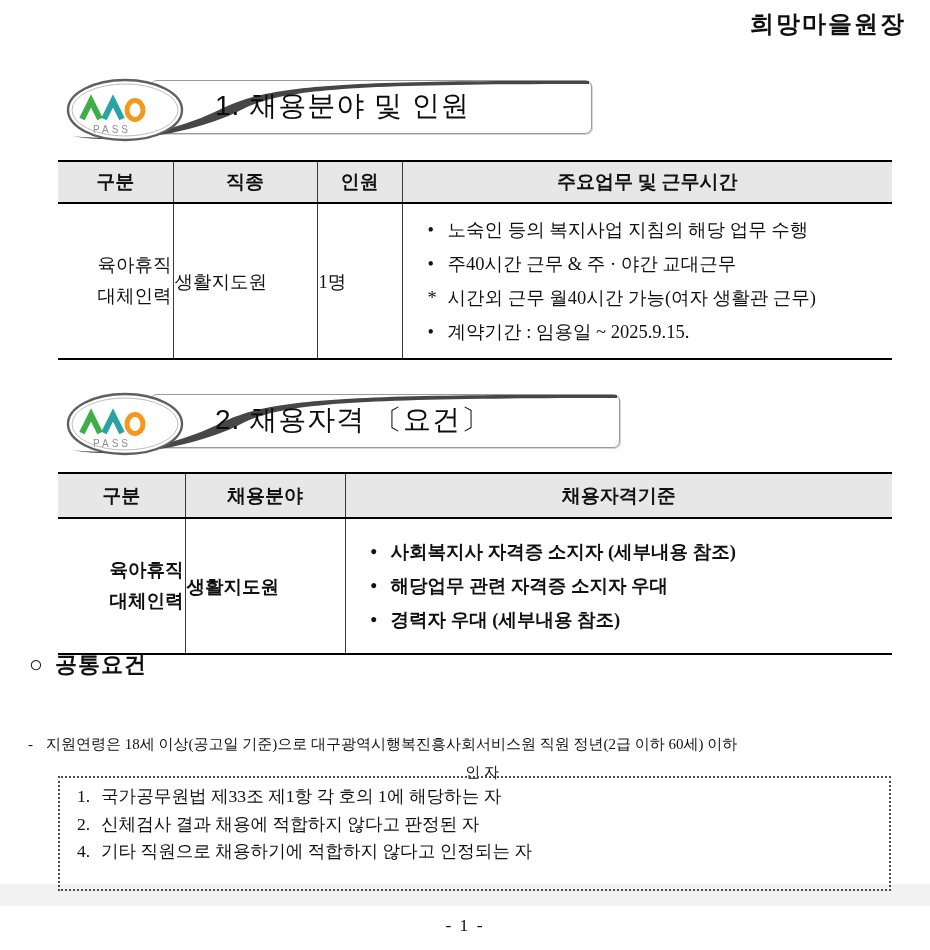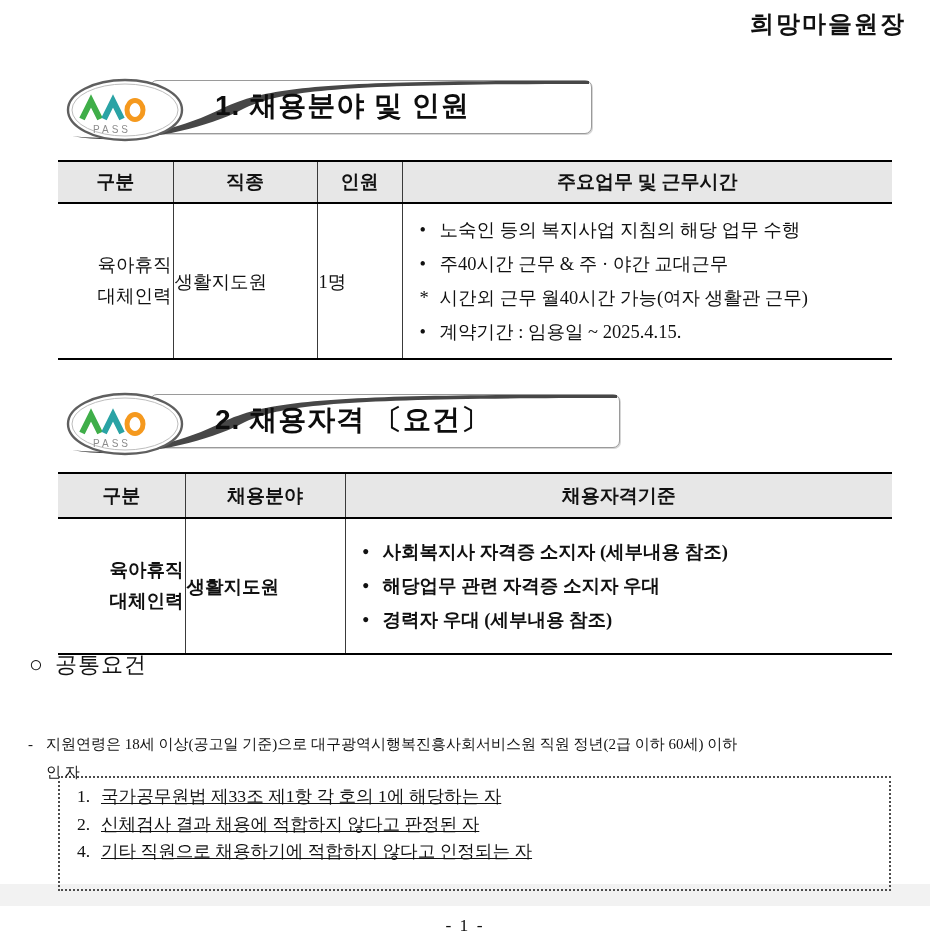--- a/index.html
+++ b/index.html
@@ -8,53 +8,53 @@
 
   .approver{position:absolute;top:8px;right:24px;font-size:24px;font-weight:600;
             letter-spacing:2px;}
 
   
   .banner{position:absolute;left:58px;height:70px;}
   .banner-box{position:absolute;top:6px;height:52px;background:#fff;
               border:1px solid #9a9a9a;border-radius:7px;box-shadow:1px 1px 0 #d6d6d6;}
   .banner-title{position:absolute;left:157px;top:13px;white-space:nowrap;
                 font-family:"Liberation Sans","DejaVu Sans",sans-serif;
-                font-weight:700;font-size:28px;letter-spacing:1px;color:#0d0d0d;}
+                font-weight:400;font-size:28px;letter-spacing:1px;color:#0d0d0d;}
   .banner-art{position:absolute;left:0;top:0;}
 
   
   table.doc{position:absolute;left:58px;border-collapse:collapse;table-layout:fixed;
             width:834px;font-size:18.5px;color:#111;margin-top:10px;}
   table.doc th{background:#e7e7e7;font-weight:600;font-size:19px;
                border-top:2.2px solid #000;border-bottom:2.2px solid #000;
                text-align:center;vertical-align:middle;}
   table.doc td{border-bottom:2.6px solid #000;vertical-align:middle;}
   table.doc th + th, table.doc td + td{border-left:1.2px solid #3a3a3a;}
   .t1 th{height:38px;} .t1 td{height:152px;}
   .t2 th{height:41px;} .t2 td{height:132px;font-weight:bold;}
   td.center{}
   .cat-line{line-height:31px;text-align:right;}
-  .bullets{padding-left:16px;}
+  .bullets{padding-left:24px;}
   .b-line{line-height:34px;white-space:nowrap;}
   .b-marker{display:inline-block;width:20px;}
 
   
-  .common-heading{position:absolute;left:29px;top:650px;font-size:22px;letter-spacing:1px;}
+  .common-heading{position:absolute;left:29px;top:650px;font-size:22px;letter-spacing:1px;font-weight:bold;}
   .common-heading .circ{font-size:23px;margin-right:11px;}
   .req-block{position:absolute;left:28px;top:686px;width:890px;font-size:15px;margin-top:44px;}
   .req-line{line-height:28px;white-space:nowrap;}
   .req-marker{display:inline-block;width:18px;}
-  .req-cont{padding-left:18px;}
+  .req-cont{padding-left:18px;text-align:center;}
 
   
   .gray-band{position:absolute;left:0;top:884px;width:930px;height:22px;background:#f2f2f2;z-index:0;}
   .dotted-box{position:absolute;left:58px;top:776px;width:833px;height:115px;z-index:1;
               border:2px dotted #4c4c4c;background:transparent;padding:5px 0 0 17px;
               box-sizing:border-box;font-size:17.6px;}
-  .dq-line{line-height:27.5px;white-space:nowrap;text-decoration:underline;}
+  .dq-line{line-height:27.5px;white-space:nowrap;}
   .dq-no{display:inline-block;width:24px;}
 
   .footer{position:absolute;left:0;top:915px;width:930px;text-align:center;
           font-size:17.5px;letter-spacing:2px;}
 </style>
 </head>
 <body>
 
 <div class="page">
 
@@ -95,21 +95,21 @@
           <div class="cat-line">육아휴직</div>
           <div class="cat-line">대체인력</div>
         </td>
         <td class="center">생활지도원</td>
         <td class="center">1명</td>
         <td>
           <div class="bullets">
             <div class="b-line"><span class="b-marker">•</span><span>노숙인 등의 복지사업 지침의 해당 업무 수행</span></div>
             <div class="b-line"><span class="b-marker">•</span><span>주40시간 근무 &amp; 주 · 야간 교대근무</span></div>
             <div class="b-line"><span class="b-marker">*</span><span>시간외 근무 월40시간 가능(여자 생활관 근무)</span></div>
-            <div class="b-line"><span class="b-marker">•</span><span>계약기간 : 임용일 ~ 2025.4.15.</span></div>
+            <div class="b-line"><span class="b-marker">•</span><span>계약기간 : 임용일 ~ 2025.9.15.</span></div>
           </div>
         </td>
       </tr>
     </tbody>
   </table>
 
   <div class="banner" style="top:388px;width:562px;">
     <div class="banner-box" style="left:92px;width:468px;"></div>
     <svg class="banner-art" width="562" height="70" viewBox="0 0 562 70">
       <path fill="#474747" d="M 14 62 C 60 68 118 58 165 34 C 210 12 280 6 559 7 L 559 10 C 285 10 222 16 183 36 C 140 58 66 72 14 62 Z"></path>

